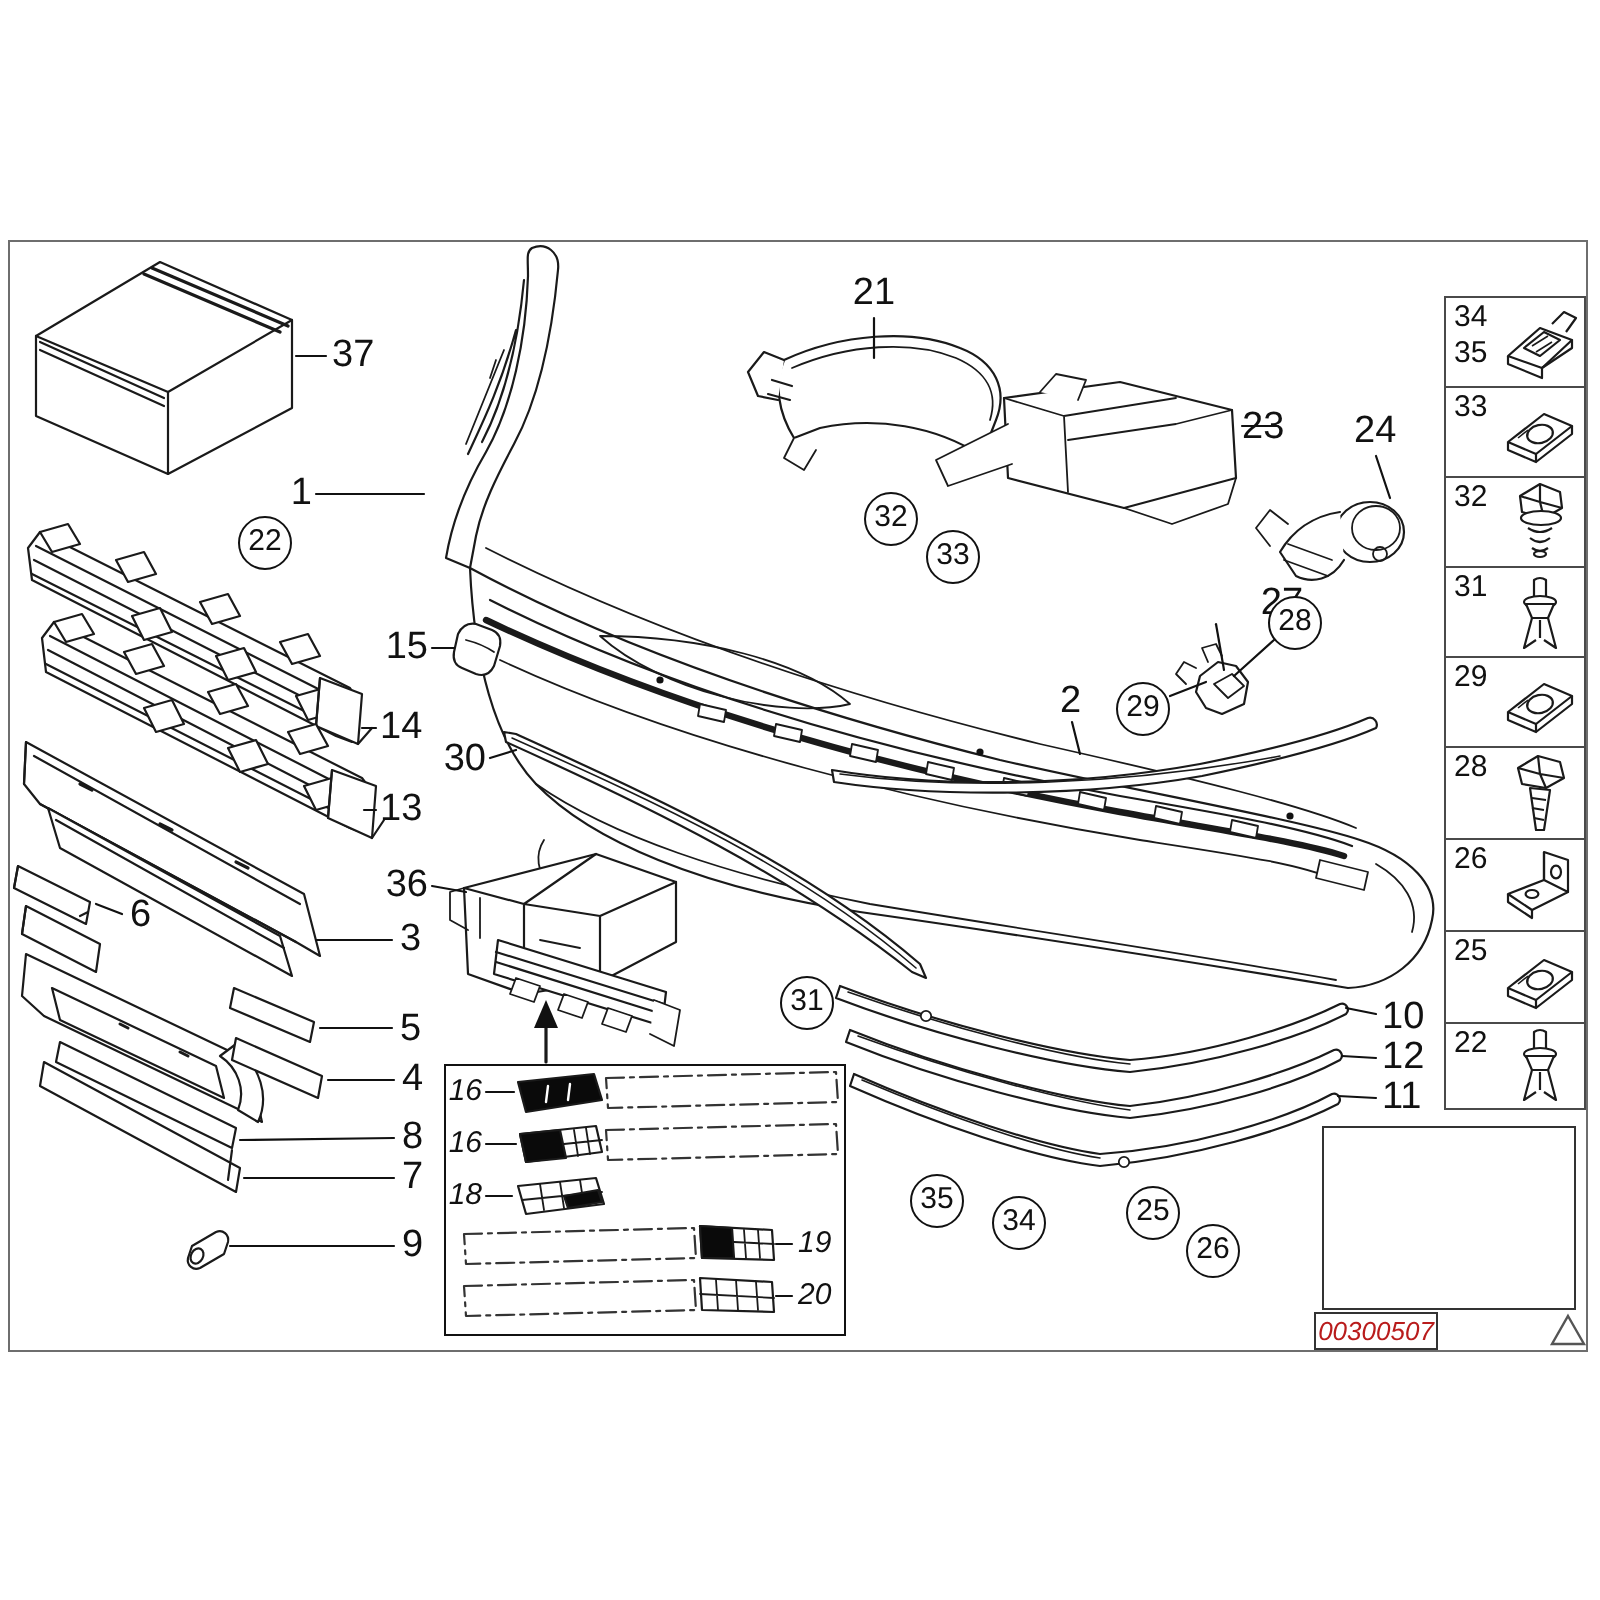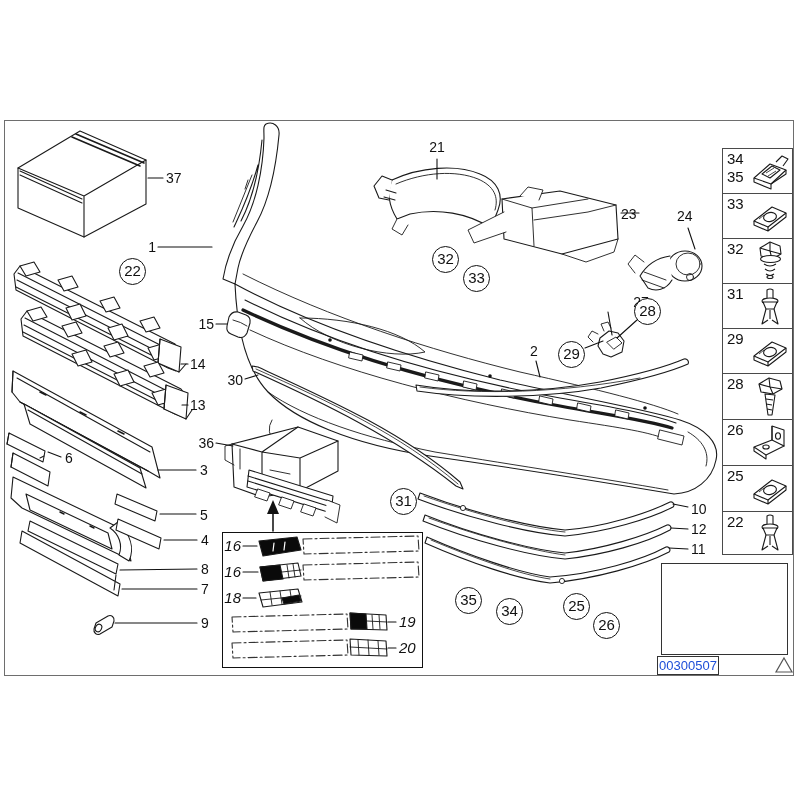--- a/index.html
+++ b/index.html
@@ -1,38 +1,38 @@
 <!DOCTYPE html>
 <html><head>
 <meta charset="utf-8">
 <style>
   html,body{margin:0;padding:0;background:#fff;}
   #stage{position:relative;width:800px;height:800px;background:#fff;overflow:hidden;
          font-family:"Liberation Sans", sans-serif;color:#111;}
   .frame{position:absolute;left:4px;top:120px;width:790px;height:556px;
          border:1.4px solid #6e6e6e;box-sizing:border-box;}
   svg.art{position:absolute;left:0;top:0;pointer-events:none;}
-  .lbl{position:absolute;font-size:14px;line-height:20px;white-space:nowrap;color:#111;}
+  .lbl{position:absolute;font-size:19px;line-height:20px;white-space:nowrap;color:#111;}
   .ra{transform:translateX(-100%);}
   .ca{transform:translateX(-50%);}
   .ins{font-size:15px;line-height:16px;font-style:italic;}
   .co{position:absolute;width:27px;height:27px;border:1.6px solid #111;border-radius:50%;
       box-sizing:border-box;font-size:15px;line-height:24px;text-align:center;background:#fff;}
   
   #sidebar{position:absolute;left:722px;top:148px;width:71px;}
   .cell{position:relative;border:1px solid #4a4a4a;box-sizing:border-box;margin-top:-1px;background:#fff;}
   .cell:first-child{margin-top:0;}
   .cnum{position:absolute;left:4px;top:1px;font-size:15px;line-height:17px;}
   .cnum2{position:absolute;left:4px;top:19px;font-size:15px;line-height:17px;}
   .cicon{position:absolute;right:0px;bottom:1px;}
   
   #carbox{position:absolute;left:661px;top:563px;width:127px;height:92px;
           border:1.2px solid #333;box-sizing:border-box;background:#fff;}
   #codebox{position:absolute;left:657px;top:656px;width:62px;height:19px;border:1px solid #333;
-           box-sizing:border-box;font-size:13px;line-height:17px;text-align:center;color:#1d4ed8;background:#fff;}
+           box-sizing:border-box;font-size:13px;line-height:17px;text-align:center;color:#b91c1c;background:#fff;font-style:italic;}
   #navtri{position:absolute;left:773px;top:655px;width:22px;height:20px;}
   
   #inset{position:absolute;left:222px;top:532px;width:201px;height:136px;
          border:1.7px solid #111;box-sizing:border-box;background:transparent;}
 </style>
 </head>
 <body>
 
 <div id="stage">
 

